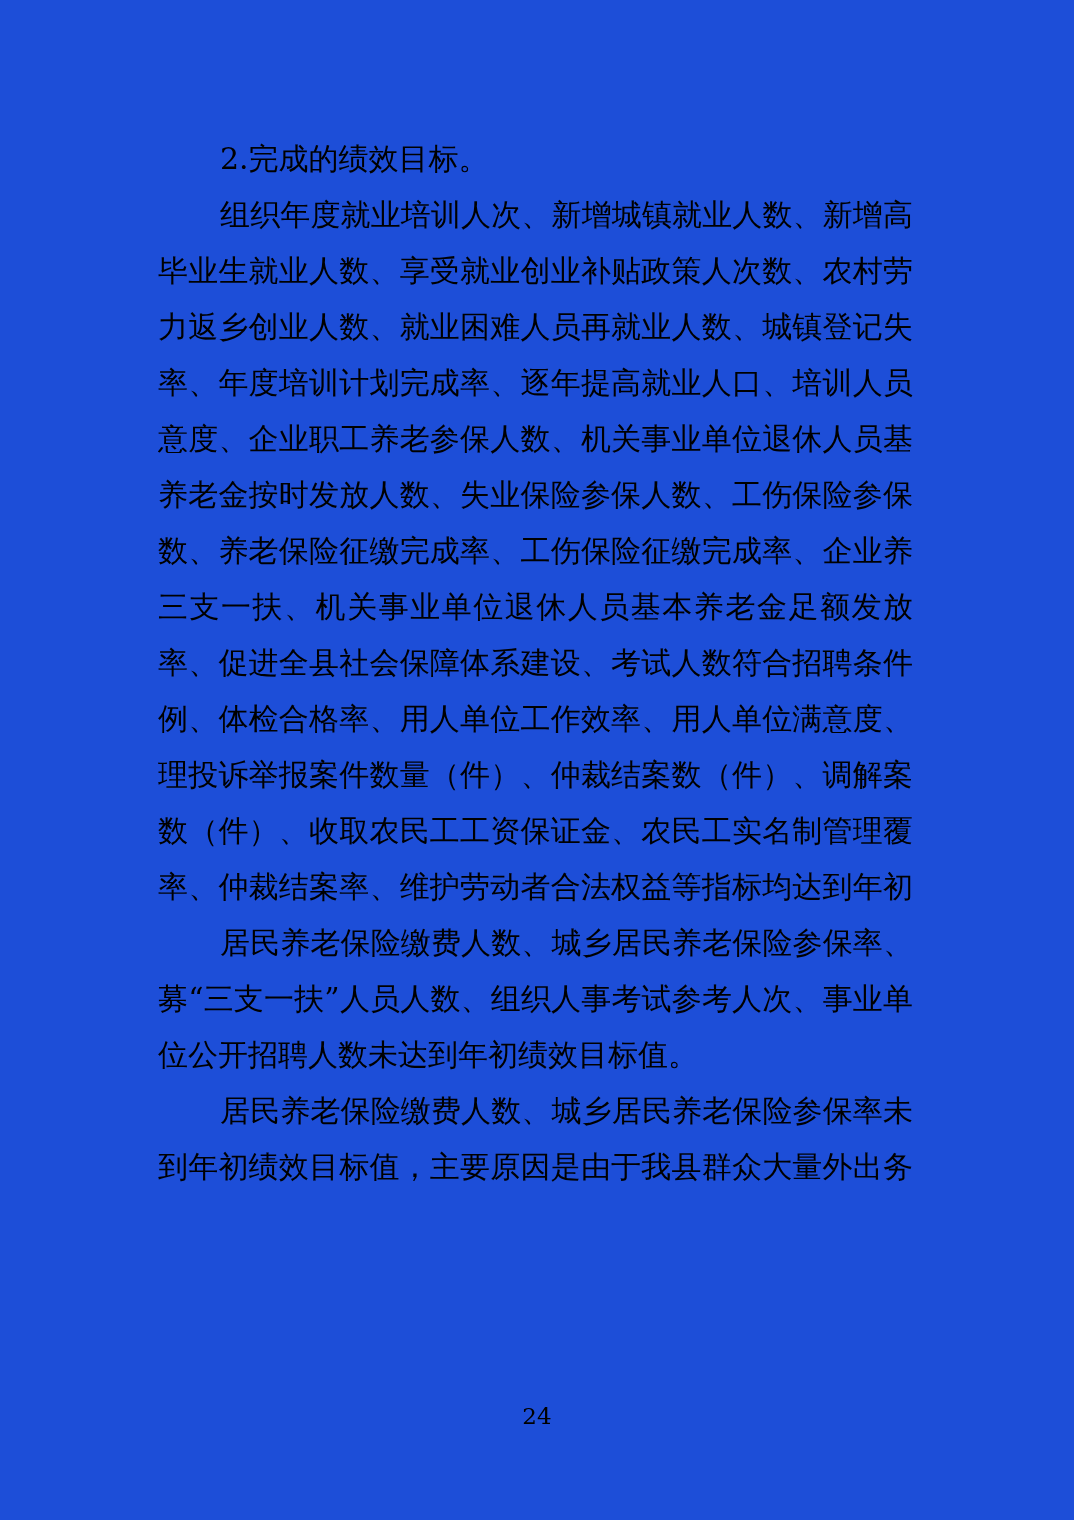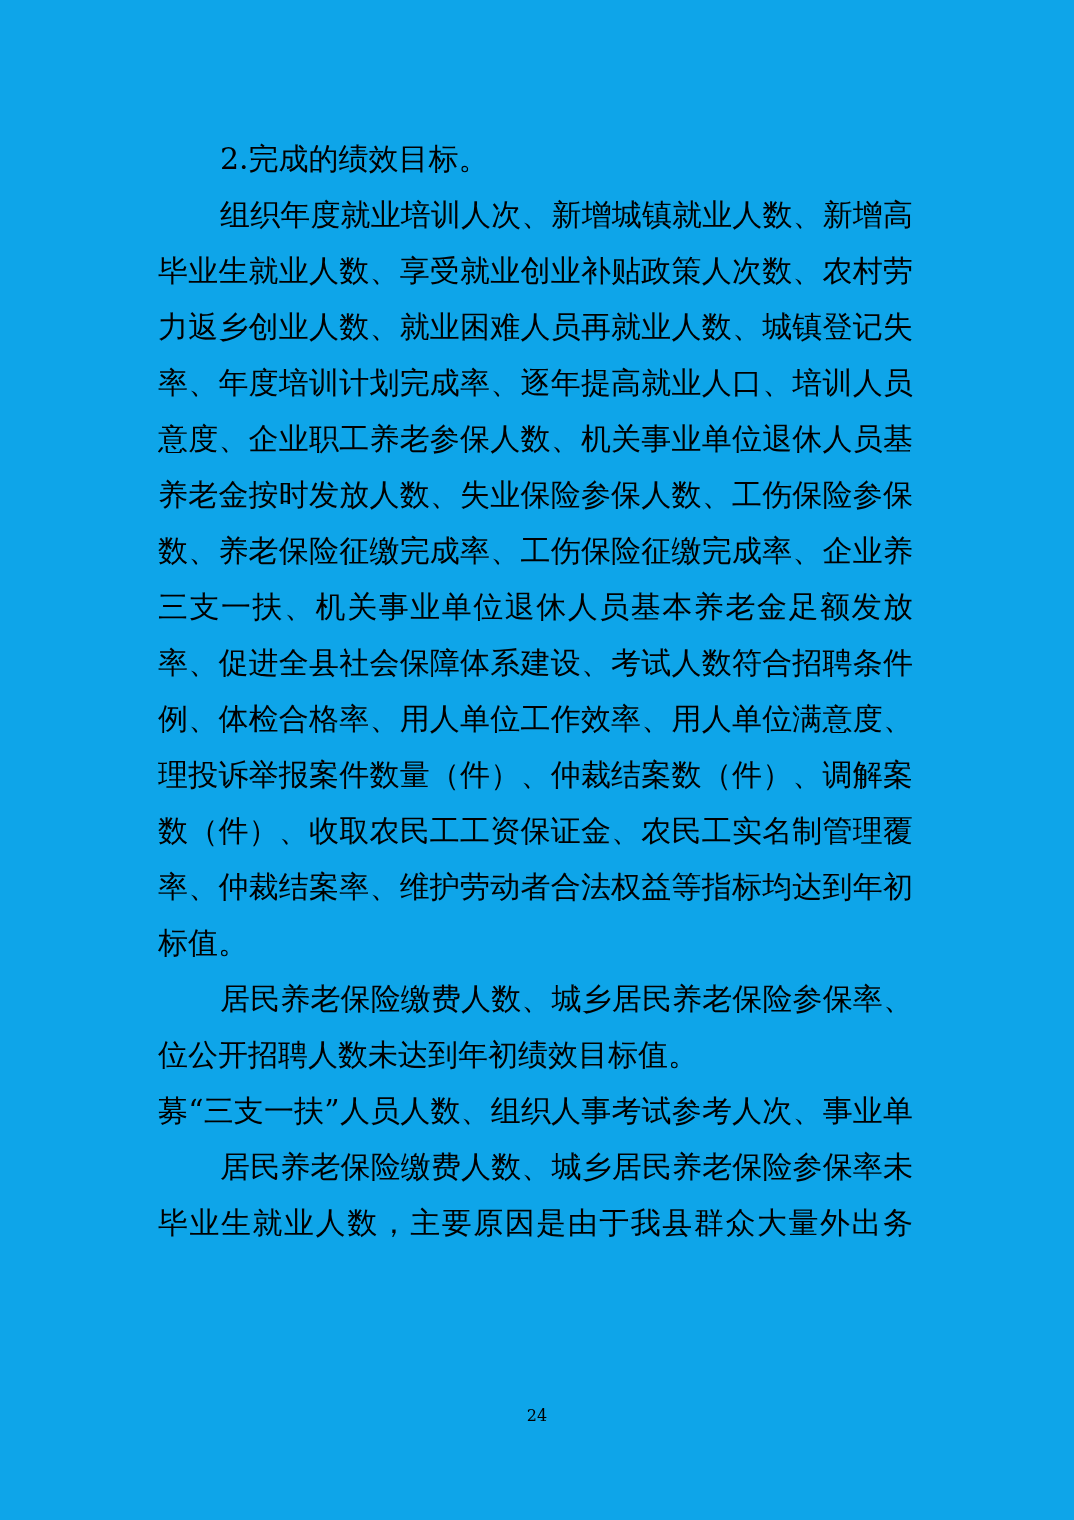--- a/index.html
+++ b/index.html
@@ -9,21 +9,21 @@
   body {
     width: 1074px;
     height: 1520px;
     background: #e9e9e9;
     font-family: "DejaVu Serif", "Liberation Serif", serif;
   }
   .page {
     position: relative;
     width: 1074px;
     height: 1520px;
-    background: #0ea5e9;
+    background: #1d4ed8;
     color: #000000;
     overflow: hidden;
   }
   .body-text {
     position: absolute;
     left: 158px;
     top: 131px;
     width: 755px;
     font-size: 30px;
     line-height: 56px;
@@ -41,21 +41,21 @@
   }
   .line.indent {
     text-indent: 62px;
   }
   .page-number {
     position: absolute;
     left: 0;
     right: 0;
     top: 1402px;
     text-align: center;
-    font-size: 16px;
+    font-size: 23px;
     line-height: 28px;
     color: #000000;
   }
 </style>
 </head>
 <body>
 
 <div class="page">
   <div class="body-text">
       <div class="line indent">2.完成的绩效目标。</div>
@@ -65,21 +65,20 @@
       <div class="line justify">率、年度培训计划完成率、逐年提高就业人口、培训人员满</div>
       <div class="line justify">意度、企业职工养老参保人数、机关事业单位退休人员基本</div>
       <div class="line justify">养老金按时发放人数、失业保险参保人数、工伤保险参保人</div>
       <div class="line justify">数、养老保险征缴完成率、工伤保险征缴完成率、企业养老</div>
       <div class="line justify">三支一扶、机关事业单位退休人员基本养老金足额发放</div>
       <div class="line justify">率、促进全县社会保障体系建设、考试人数符合招聘条件比</div>
       <div class="line justify">例、体检合格率、用人单位工作效率、用人单位满意度、受</div>
       <div class="line justify">理投诉举报案件数量（件）、仲裁结案数（件）、调解案件</div>
       <div class="line justify">数（件）、收取农民工工资保证金、农民工实名制管理覆盖</div>
       <div class="line justify">率、仲裁结案率、维护劳动者合法权益等指标均达到年初目</div>
-      <div class="line">标值。</div>
       <div class="line justify indent">居民养老保险缴费人数、城乡居民养老保险参保率、招</div>
+      <div class="line justify">募“三支一扶”人员人数、组织人事考试参考人次、事业单</div>
       <div class="line">位公开招聘人数未达到年初绩效目标值。</div>
-      <div class="line justify">募“三支一扶”人员人数、组织人事考试参考人次、事业单</div>
       <div class="line justify indent">居民养老保险缴费人数、城乡居民养老保险参保率未达</div>
-      <div class="line justify">毕业生就业人数，主要原因是由于我县群众大量外出务</div>
+      <div class="line justify">到年初绩效目标值，主要原因是由于我县群众大量外出务</div>
     </div>
   <div class="page-number">24</div>
 </div>
 
 </body></html>

